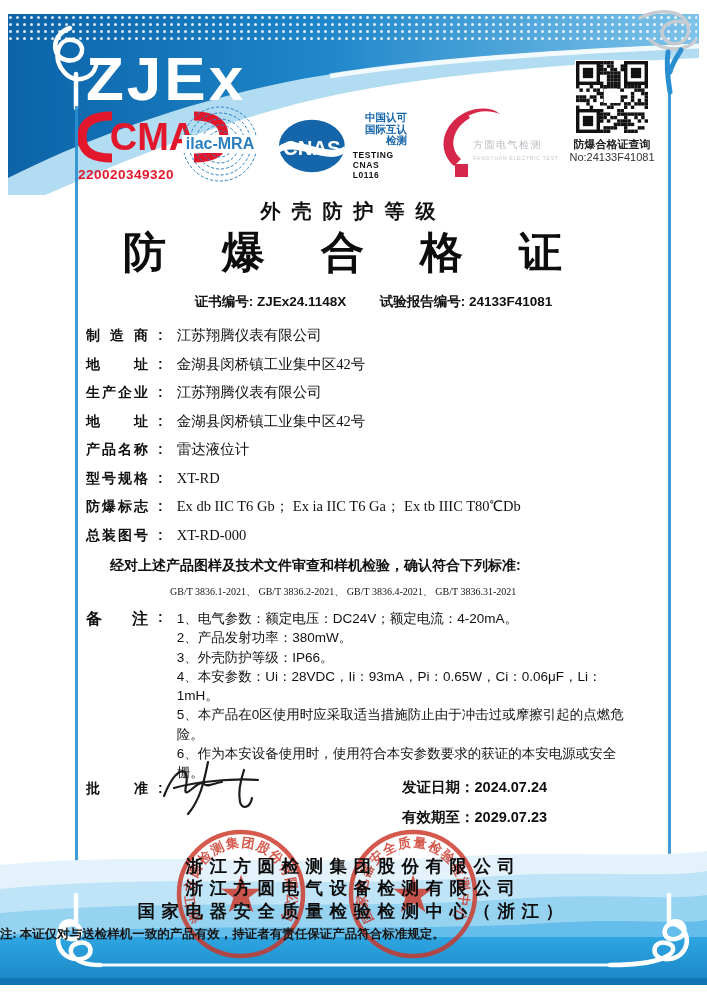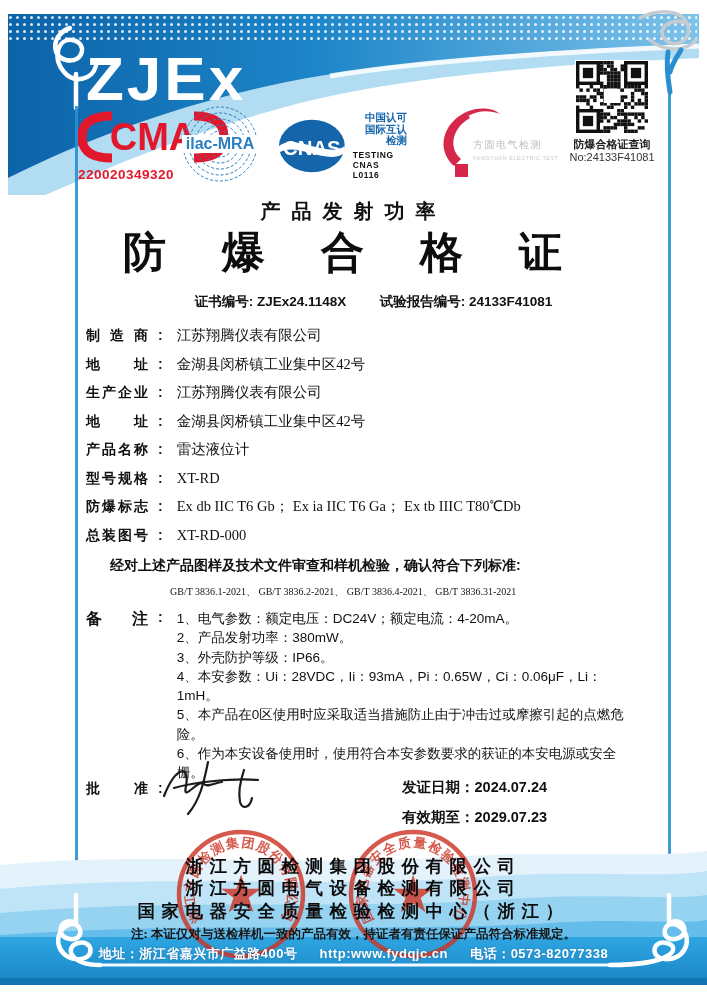--- a/index.html
+++ b/index.html
@@ -37,21 +37,21 @@
   .remarks{position:absolute;top:609px;left:86px;width:545px;display:flex;z-index:2;}
   .ritems{width:455px;font-size:13.5px;line-height:19.3px;color:#111;}
   .ritems div{margin:0;}
   
   .aplabel{position:absolute;top:780px;left:86px;display:flex;align-items:baseline;font-size:14px;z-index:2;justify-content:space-between;}
   .sig{position:absolute;top:752px;left:150px;z-index:2;}
   .dates{position:absolute;top:772px;left:402px;font-size:14.5px;font-weight:700;color:#111;line-height:30px;z-index:2;}
   
   .issuers{position:absolute;top:855px;left:0;width:100%;text-align:center;z-index:4;}
   .issuers div{font-size:17.5px;font-weight:800;letter-spacing:6.5px;line-height:22.4px;color:#0c0c0c;white-space:nowrap;}
-  .footnote{position:absolute;top:925.5px;left:0;width:100%;text-align:center;font-size:12.5px;font-weight:700;color:#151515;z-index:4;font-family:Liberation Serif, serif;}
+  .footnote{position:absolute;top:925.5px;left:0;width:100%;font-size:12.5px;font-weight:700;color:#151515;z-index:4;font-family:Liberation Serif, serif;}
   
   .bottom-svg{position:absolute;top:845px;left:0;z-index:1;}
   .stamps-svg{position:absolute;top:0;left:0;z-index:3;}
   .footer{position:absolute;top:945px;left:0;width:100%;text-align:center;color:#fff;font-size:13px;font-weight:700;letter-spacing:.5px;z-index:4;text-shadow:0 0 2px rgba(0,60,110,.35);}
   .footer span{margin:0 9px;}
 </style>
 </head>
 <body>
 
 <div class="page">
@@ -298,21 +298,21 @@
           <rect x="0.00" y="48.00" width="24.00" height="24.00"></rect>
           <rect x="3.43" y="51.43" width="17.14" height="17.14" fill="#fff"></rect>
           <rect x="6.86" y="54.86" width="10.29" height="10.29" fill="#111"></rect>
         </g>
       <rect x="29" y="29" width="16" height="14" fill="#ffffff"></rect>
     </svg>
     <div class="qr-cap">防爆合格证查询</div>
     <div class="qr-no">No:24133F41081</div>
   </div>
 
-  <div class="subtitle">产品发射功率</div>
+  <div class="subtitle">外壳防护等级</div>
   <div class="main-title">防 爆 合 格 证</div>
   <div class="cert-line">
     <span>证书编号:</span>
     <span>ZJEx24.1148X</span>
     <span class="gap"></span>
     <span>试验报告编号:</span>
     <span>24133F41081</span>
   </div>
 
   <div class="fields">
@@ -435,19 +435,14 @@
     </g>
   </svg>
 
   <div class="issuers">
     <div>浙江方圆检测集团股份有限公司</div>
     <div>浙江方圆电气设备检测有限公司</div>
     <div>国家电器安全质量检验检测中心（浙江）</div>
   </div>
   <div class="footnote">注: 本证仅对与送检样机一致的产品有效，持证者有责任保证产品符合标准规定。</div>
 
-  <div class="footer">
-    <span>地址：浙江省嘉兴市广益路400号</span>
-    <span>http:www.fydqjc.cn</span>
-    <span>电话：0573-82077338</span>
-  </div>
 
 </div>
 
 </body></html>

